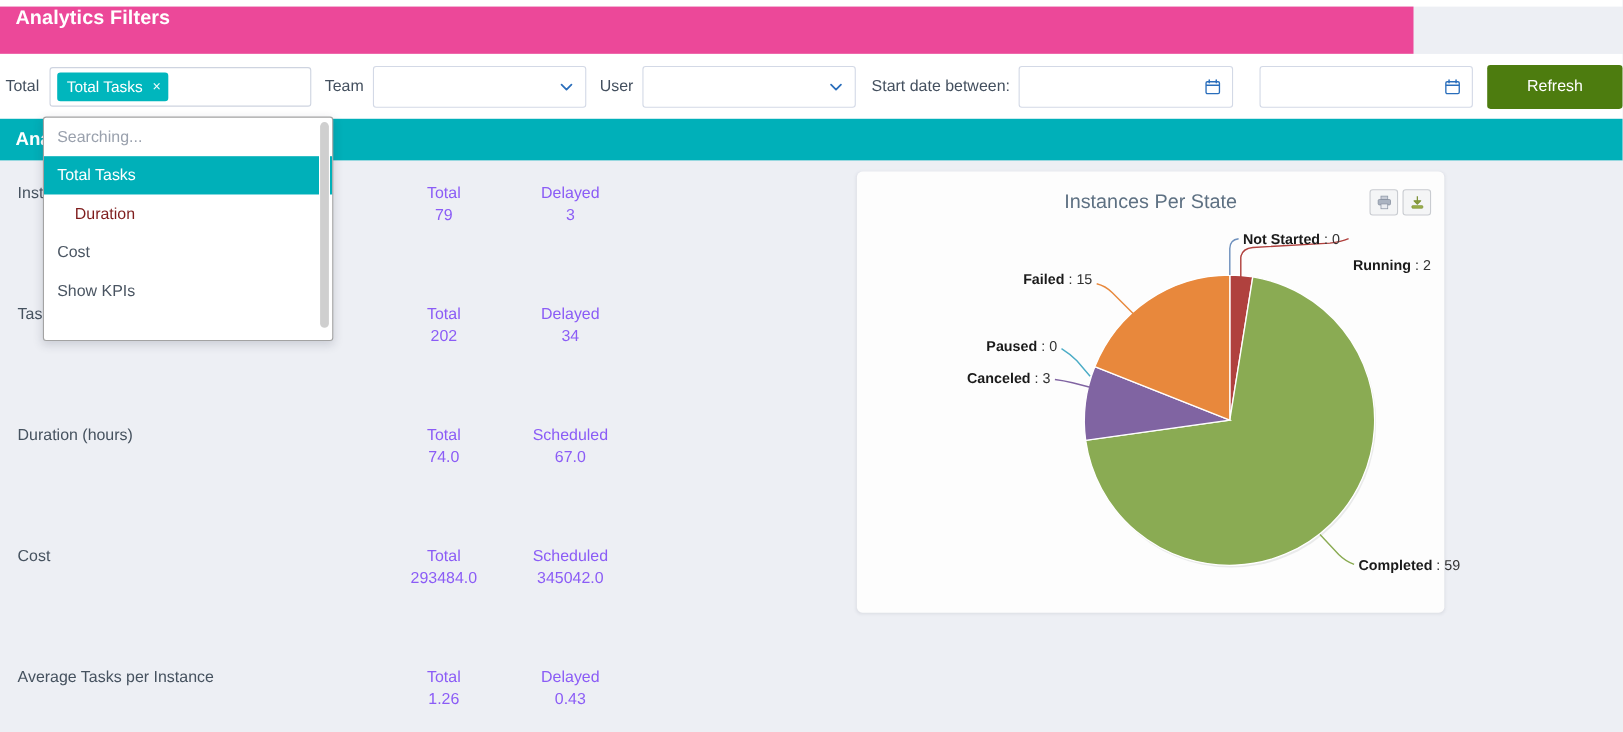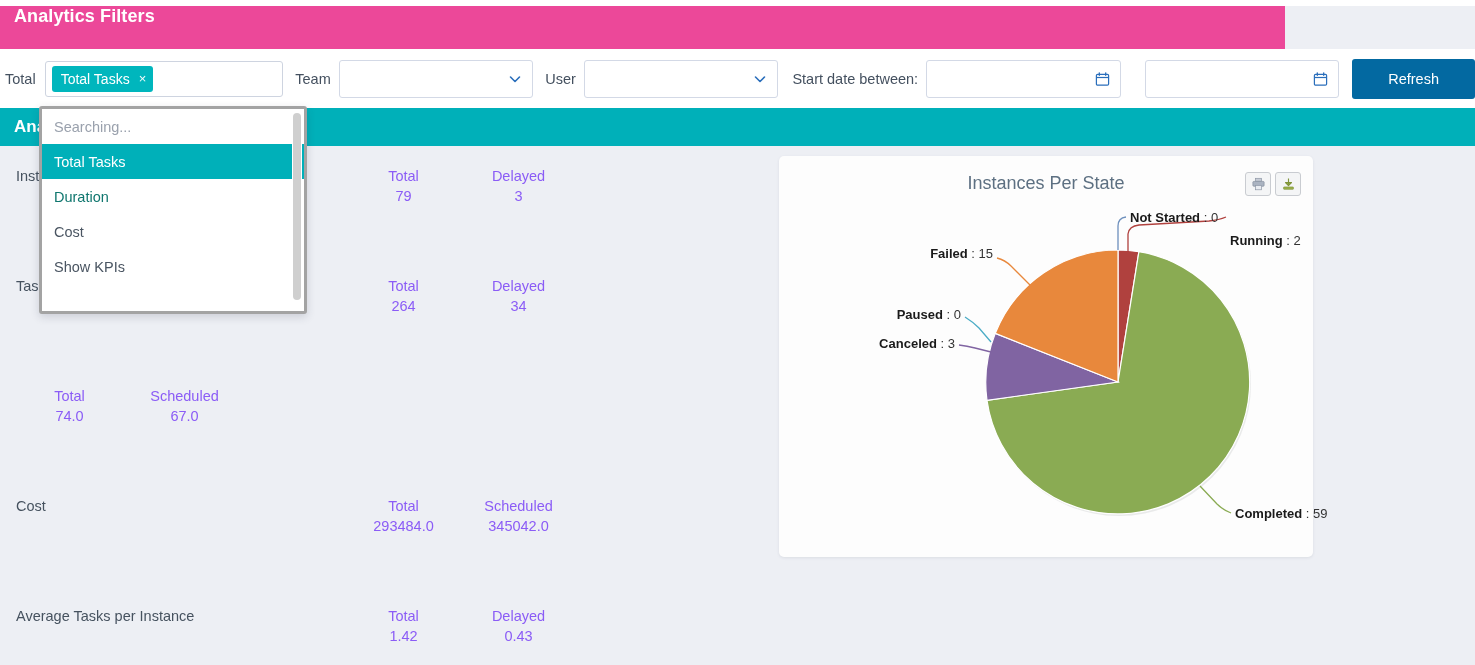--- a/index.html
+++ b/index.html
@@ -112,21 +112,21 @@
   .datebox .cal {
     position: absolute;
     right: 10px; top: 50%;
     transform: translateY(-50%);
     width: 15px; height: 16px;
   }
 
   .refresh-btn {
     box-sizing: border-box;
     height: 40px;
-    background: #0369a1;
+    background: #4d7c0f;
     border: none;
     border-radius: 3px;
     color: #fff;
     font-size: 14.5px;
     font-family: "Liberation Sans", sans-serif;
     cursor: pointer;
   }
 
   
   .analytics-header {
@@ -295,29 +295,30 @@
       <div class="kpi-metric">
         <span class="m-label">Delayed</span>
         <span class="m-value">3</span>
       </div>
     </div>
 
     <div class="kpi-row">
       <div class="kpi-name">Tasks</div>
       <div class="kpi-metric">
         <span class="m-label">Total</span>
-        <span class="m-value">264</span>
+        <span class="m-value">202</span>
       </div>
       <div class="kpi-metric">
         <span class="m-label">Delayed</span>
         <span class="m-value">34</span>
       </div>
     </div>
 
     <div class="kpi-row">
+      <div class="kpi-name">Duration (hours)</div>
       <div class="kpi-metric">
         <span class="m-label">Total</span>
         <span class="m-value">74.0</span>
       </div>
       <div class="kpi-metric">
         <span class="m-label">Scheduled</span>
         <span class="m-value">67.0</span>
       </div>
     </div>
 
@@ -330,21 +331,21 @@
       <div class="kpi-metric">
         <span class="m-label">Scheduled</span>
         <span class="m-value">345042.0</span>
       </div>
     </div>
 
     <div class="kpi-row">
       <div class="kpi-name">Average Tasks per Instance</div>
       <div class="kpi-metric">
         <span class="m-label">Total</span>
-        <span class="m-value">1.42</span>
+        <span class="m-value">1.26</span>
       </div>
       <div class="kpi-metric">
         <span class="m-label">Delayed</span>
         <span class="m-value">0.43</span>
       </div>
     </div>
 
   </div>
 
   <div class="chart-card">
@@ -412,32 +413,32 @@
 
       <text x="456" y="362" font-family="Liberation Sans, sans-serif" font-size="13">
         <tspan font-weight="bold" fill="#1a1a1a">Completed</tspan><tspan fill="#333333"> : 59</tspan>
       </text>
     </svg>
   </div>
 
 </div>
 
 <div id="dropdown-panel" style="position:absolute; left:39px; top:106px; width:262px; height:202px;
-            background:#ffffff; border:3px solid #a3a3a3; border-radius:3px;
+            background:#ffffff; border:1px solid #a3a3a3; border-radius:3px;
             box-shadow:0 3px 9px rgba(40,50,70,.17); overflow:hidden; z-index:50;">
 
   <div style="height:35px; display:flex; align-items:center; padding:0 0 0 12px; box-sizing:border-box;">
     <span style="color:#9aa1ad; font-size:14.5px;">Searching...</span>
   </div>
 
   <div id="dropdown-options">
       <div style="height: 35px; display: flex; align-items: center; padding-left: 12px; font-size: 14.5px; box-sizing: border-box; background: rgb(0, 176, 185); color: rgb(255, 255, 255);">
         <span>Total Tasks</span>
       </div>
-      <div style="height: 35px; display: flex; align-items: center; padding-left: 12px; font-size: 14.5px; box-sizing: border-box; background: rgb(255, 255, 255); color: #0f766e;">
+      <div style="height: 35px; display: flex; align-items: center; padding-left: 28px; font-size: 14.5px; box-sizing: border-box; background: rgb(255, 255, 255); color: #7f1d1d;">
         <span>Duration</span>
       </div>
       <div style="height: 35px; display: flex; align-items: center; padding-left: 12px; font-size: 14.5px; box-sizing: border-box; background: rgb(255, 255, 255); color: rgb(74, 85, 98);">
         <span>Cost</span>
       </div>
       <div style="height: 35px; display: flex; align-items: center; padding-left: 12px; font-size: 14.5px; box-sizing: border-box; background: rgb(255, 255, 255); color: rgb(74, 85, 98);">
         <span>Show KPIs</span>
       </div>
     </div>
 

